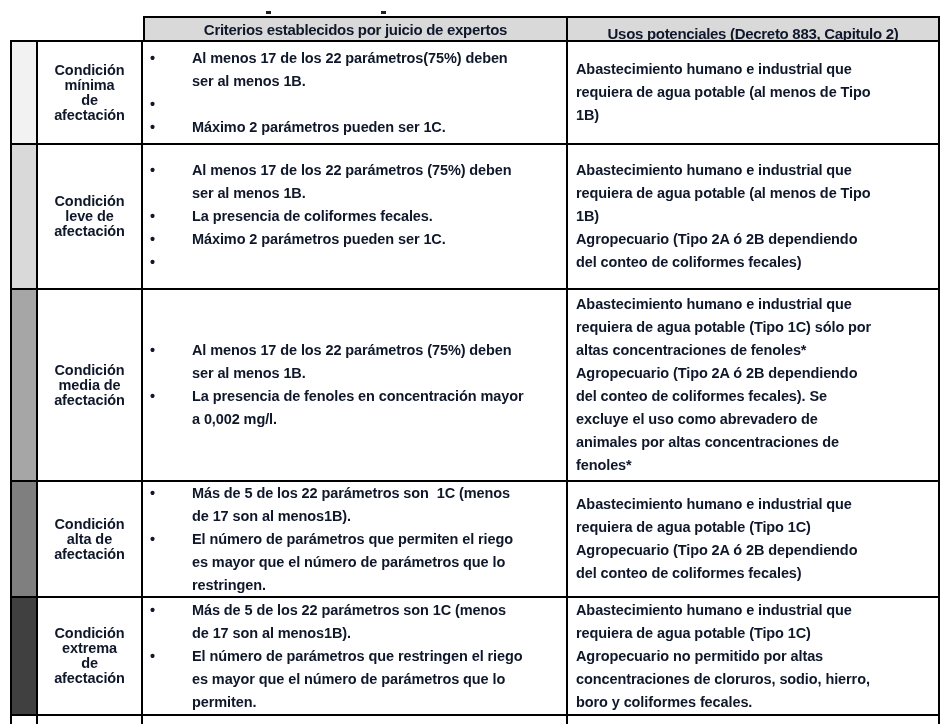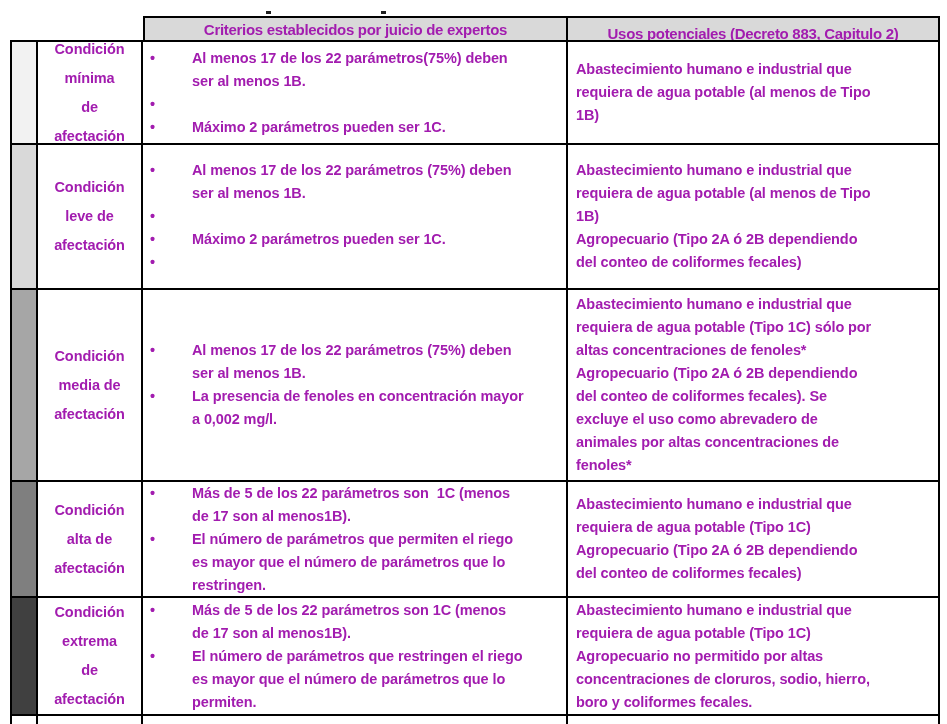--- a/index.html
+++ b/index.html
@@ -4,21 +4,21 @@
 <style>
   * { margin:0; padding:0; box-sizing:border-box; }
   html,body { background:#ffffff; }
   .page {
     position:relative;
     width:947px; height:724px;
     background:#ffffff;
     overflow:hidden;
     font-family:"Liberation Sans", sans-serif;
     font-weight:700;
-    color:#a21caf;
+    color:#0f172a;
   }
   .artifact {
     position:absolute;
     width:5px; height:3px;
     background:#1f1f1f;
   }
   .artifact.a1 { left:266px; top:11px; }
   .artifact.a2 { left:381px; top:11px; }
 
   
@@ -49,21 +49,21 @@
     grid-template-rows:103px 145px 192px 116px 118px 30px;
     background:#ffffff;
   }
   .cell { border-bottom:2px solid #000; }
   .cell.v { border-right:2px solid #000; }
   .partial { border-bottom:none; }
 
   .cond {
     display:flex; align-items:center; justify-content:center;
     text-align:center;
-    font-size:14.5px; line-height:29px; letter-spacing:-0.1px;
+    font-size:14.5px; line-height:15px; letter-spacing:-0.1px;
     white-space:pre;
   }
   .crit {
     display:flex; flex-direction:column; justify-content:center;
     padding:2px 4px 2px 7px;
     font-size:14.5px; line-height:23px; letter-spacing:-0.1px;
   }
   .bullet { display:flex; align-items:flex-start; }
   .bullet .dot { width:14px; flex:0 0 14px; text-align:left; }
   .bullet .txt { white-space:pre;margin-left:28px; }
@@ -117,20 +117,21 @@
 leve de
 afectación</div>
     <div class="cell v crit">
       <div class="bullet">
           <span class="dot">•</span>
           <span class="txt">Al menos 17 de los 22 parámetros (75%) deben
 ser al menos 1B.</span>
         </div>
       <div class="bullet">
           <span class="dot">•</span>
+          <span class="txt">La presencia de coliformes fecales.</span>
         </div>
       <div class="bullet">
           <span class="dot">•</span>
           <span class="txt">Máximo 2 parámetros pueden ser 1C.</span>
         </div>
       <div class="bullet">
           <span class="dot">•</span>
         </div>
     </div>
     <div class="cell uses">Abastecimiento humano e industrial que

